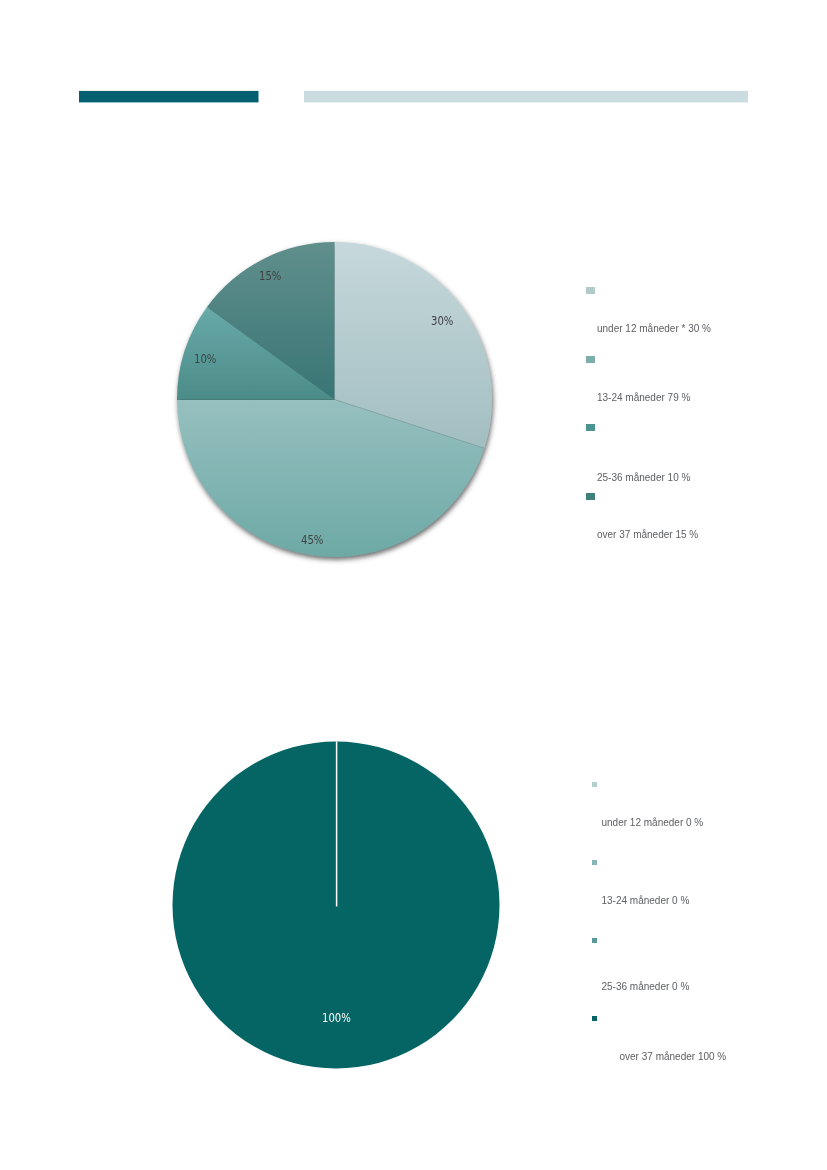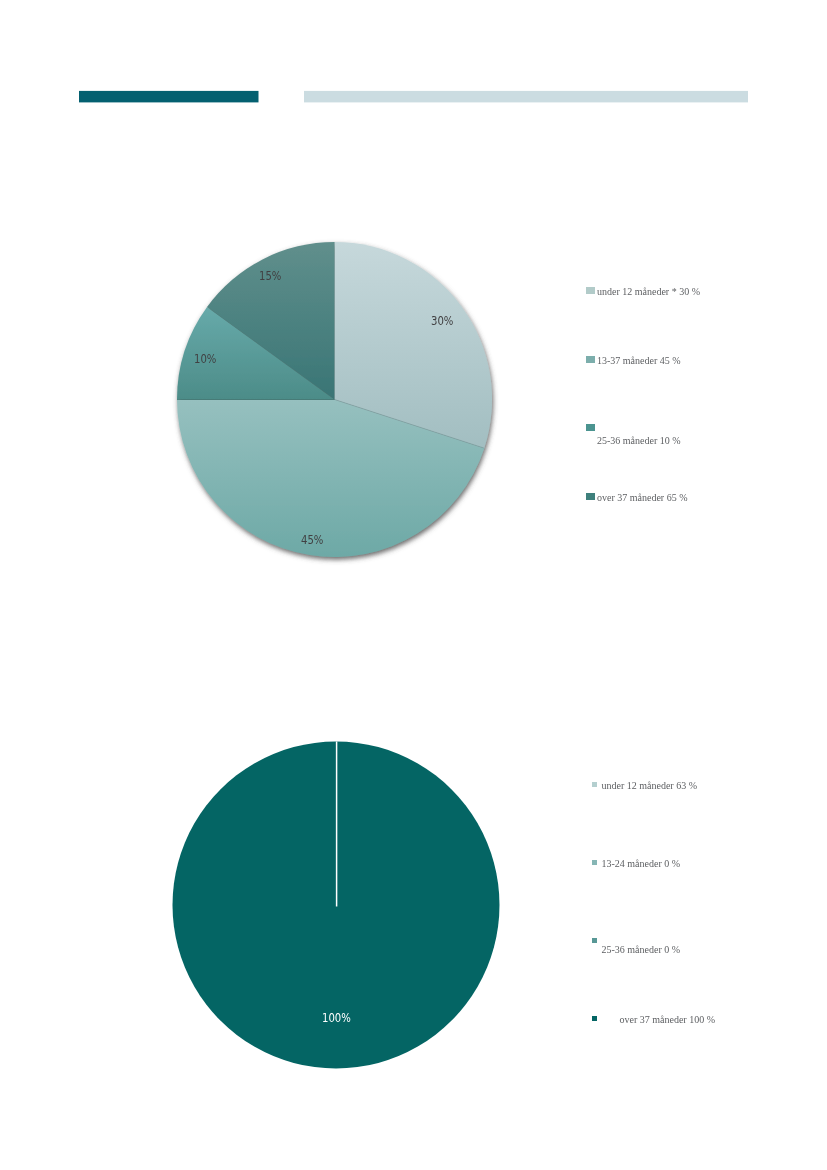--- a/index.html
+++ b/index.html
@@ -25,24 +25,25 @@
   .chart-block { position: absolute; }
   .pie-svg { display: block; position: absolute; }
 
   .legend { position: absolute; }
   .legend-item { position: absolute; white-space: nowrap; width: 0; height: 0; }
   .legend-swatch { position: absolute; display: block; }
   .legend-label {
     position: absolute;
     display: block;
     color: #5E6063;
-    font-family: Liberation Serif, serif;
+    font-family: Liberation Sans, sans-serif;
     font-size: 10px;
     line-height: 1;
     transform: translateZ(0);
+    margin-top: 37px;
   }
   .pie-label {
     position: absolute;
     font-family: "DejaVu Sans", sans-serif;
     font-size: 12px;
     color: #414042;
     white-space: nowrap;
     line-height: 1;
     transform: scaleX(0.84);
     transform-origin: left top;
@@ -103,46 +104,46 @@
     <div class="pie-label" style="left:193.70px; top:352.90px;">10%</div>
     <div class="pie-label" style="left:258.95px; top:269.65px;">15%</div>
 
     <div class="legend">
       <div class="legend-item" style="left:586px; top:287.0px;">
         <span class="legend-swatch" style="left:0px; top:-0.2px; width:8.5px; height:7px; background:#B2CBC9;"></span>
         <span class="legend-label" style="left:11px; top:0px;">under 12 måneder * 30 %</span>
       </div>
       <div class="legend-item" style="left:586px; top:355.7px;">
         <span class="legend-swatch" style="left:0px; top:-0.2px; width:8.5px; height:7px; background:#7CAEAC;"></span>
-        <span class="legend-label" style="left:11px; top:0px;">13-37 måneder 45 %</span>
+        <span class="legend-label" style="left:11px; top:0px;">13-24 måneder 79 %</span>
       </div>
       <div class="legend-item" style="left:586px; top:424.3px;">
         <span class="legend-swatch" style="left:0px; top:-0.2px; width:8.5px; height:7px; background:#4B9490;"></span>
         <span class="legend-label" style="left:11px; top:12px;">25-36 måneder 10 %</span>
       </div>
       <div class="legend-item" style="left:586px; top:493.0px;">
         <span class="legend-swatch" style="left:0px; top:-0.2px; width:8.5px; height:7px; background:#3E807C;"></span>
-        <span class="legend-label" style="left:11px; top:0px;">over 37 måneder 65 %</span>
+        <span class="legend-label" style="left:11px; top:0px;">over 37 måneder 15 %</span>
       </div>
     </div>
   </div>
 
   <div class="chart-block" id="chart-bottom">
     <svg class="pie-svg" id="pie-bottom" width="360" height="360" viewBox="0 0 360 360">
       <g>
         <path fill="#046564" d="M 178 14.5 A 163.5 163.5 0 1 1 177.999 14.5 Z"></path>
         <line x1="178.6" y1="14.5" x2="178.6" y2="179.5" stroke="#ffffff" stroke-width="1.5"></line>
       </g>
     </svg>
     <div class="pie-label light" style="left:322.30px; top:1012.15px;">100%</div>
 
     <div class="legend">
       <div class="legend-item" style="left:592px; top:781.0px;">
         <span class="legend-swatch" style="left:0px; top:1.0px; width:5.3px; height:5.3px; background:#B4CFCF;"></span>
-        <span class="legend-label" style="left:9.5px; top:0px;">under 12 måneder 63 %</span>
+        <span class="legend-label" style="left:9.5px; top:0px;">under 12 måneder 0 %</span>
       </div>
       <div class="legend-item" style="left:592px; top:859.0px;">
         <span class="legend-swatch" style="left:0px; top:1.0px; width:5.3px; height:5.3px; background:#86B6B5;"></span>
         <span class="legend-label" style="left:9.5px; top:0px;">13-24 måneder 0 %</span>
       </div>
       <div class="legend-item" style="left:592px; top:937.0px;">
         <span class="legend-swatch" style="left:0px; top:1.0px; width:5.3px; height:5.3px; background:#589896;"></span>
         <span class="legend-label" style="left:9.5px; top:8px;">25-36 måneder 0 %</span>
       </div>
       <div class="legend-item" style="left:592px; top:1015.0px;">

